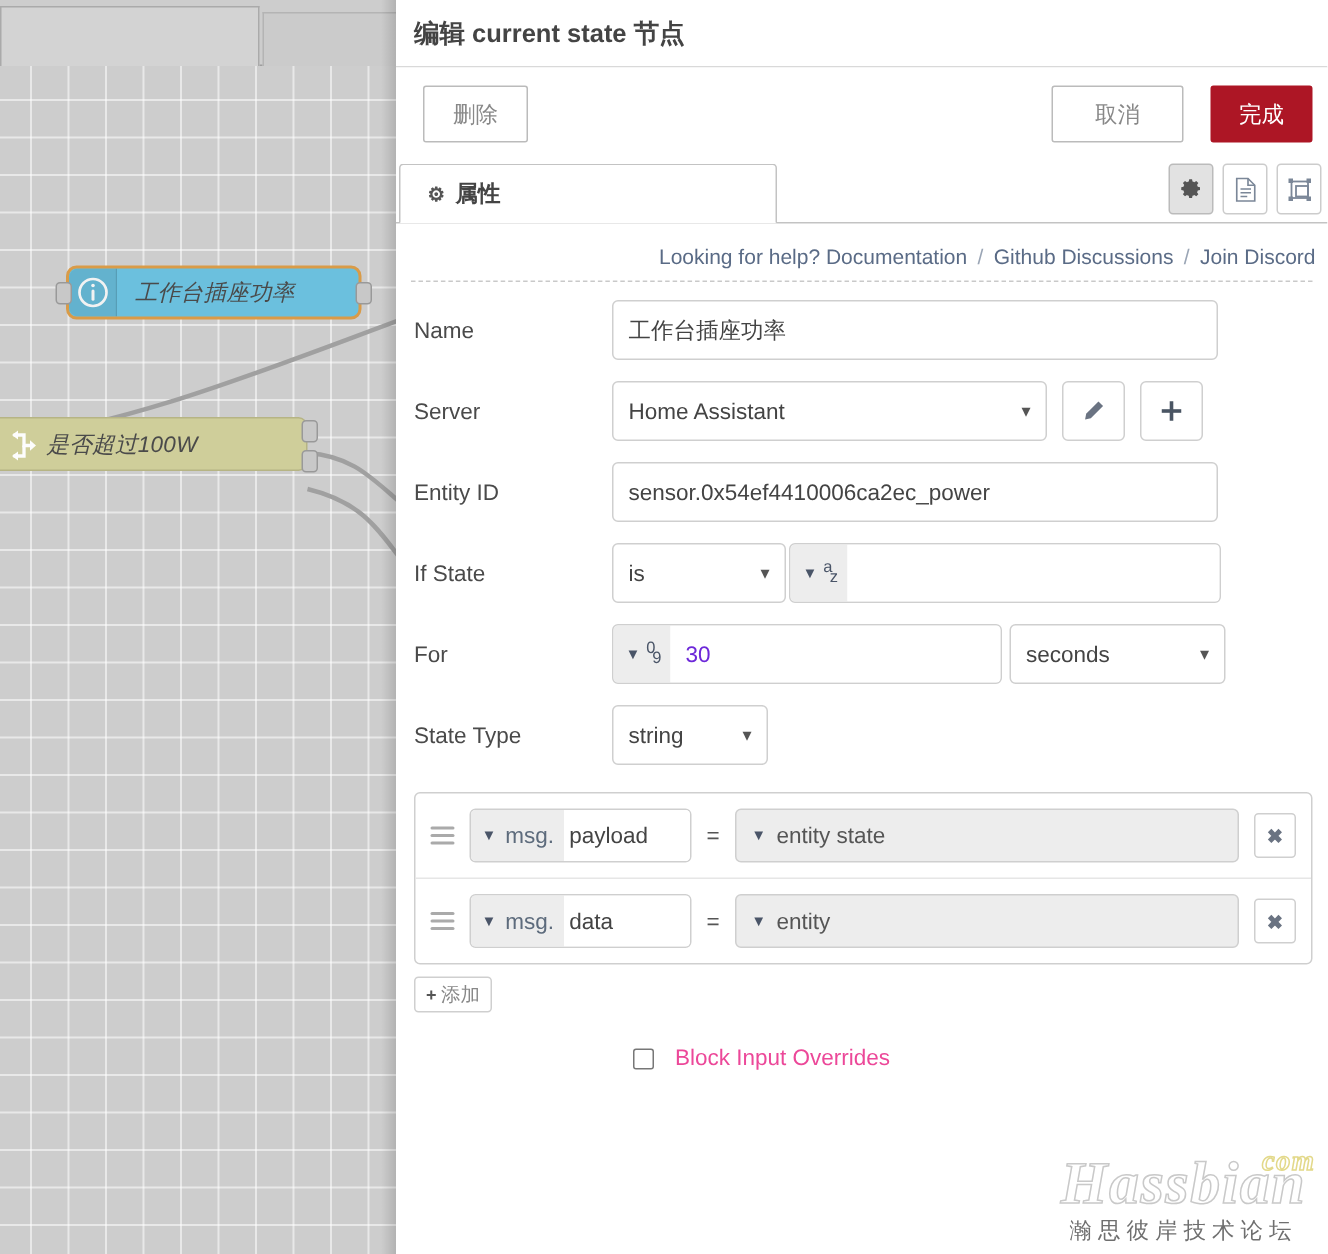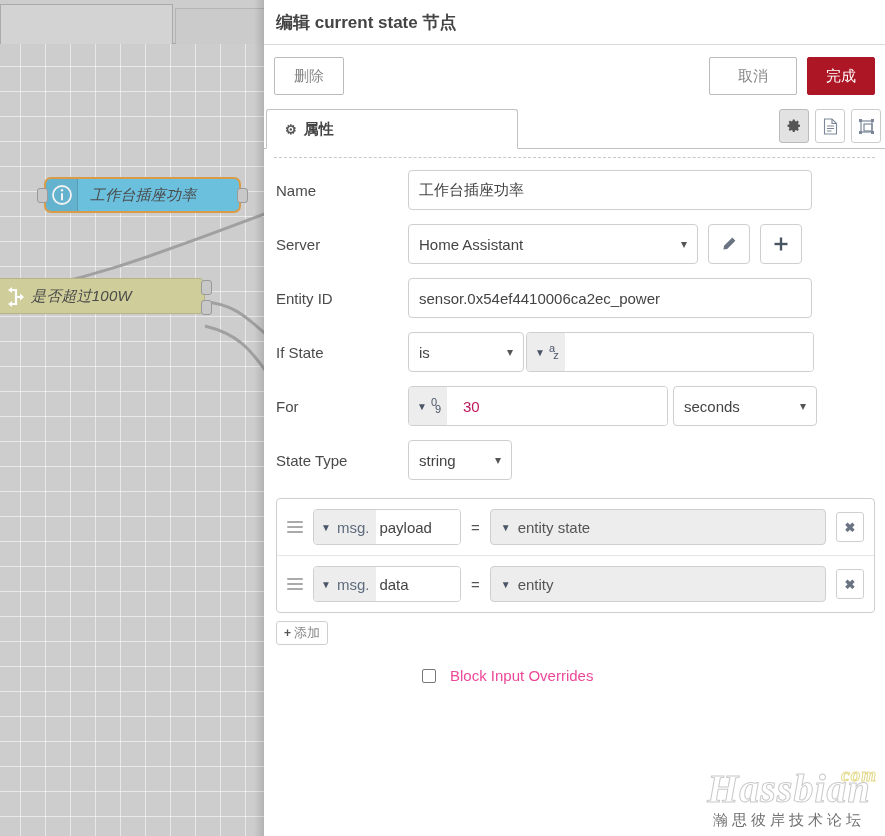--- a/index.html
+++ b/index.html
@@ -133,20 +133,21 @@
     font-family: "Liberation Sans", sans-serif;
     font-size: 15px;
     border-radius: 2px;
     cursor: pointer;
     display: inline-flex; align-items: center; justify-content: center;
     background: #fff;
     border: 1px solid #bbb;
     color: #888;
     padding: 0 14px;
     height: 38px;
+    margin-left: 8px;
   }
   #btn-delete { width: 70px; }
   #toolbar-spacer { flex: 1; }
   #btn-cancel { width: 88px; margin-right: 10px; }
   #btn-done {
     width: 68px;
     background: #ad1625;
     border: 1px solid #ad1625;
     color: #fff;
   }
@@ -264,22 +265,22 @@
   .typed-sel .stack {
     display: flex; flex-direction: column;
     line-height: 7px; font-size: 11px; color: #4a5568;
     align-items: center;
   }
   .typed-sel .stack .top { position: relative; left: -2px; }
   .typed-sel .stack .bot { position: relative; left: 2px; }
   .typed-val {
     flex: 1;
     display: flex; align-items: center;
-    padding: 0 16px;
-    font-size: 15px; color: #be185d;
+    padding: 0 10px;
+    font-size: 15px; color: #6d28d9;
     background: #fff;
   }
 
   
   #outprops {
     margin: 18px 10px 0 12px;
     border: 1px solid #cfcfcf;
     border-radius: 4px;
     background: #fff;
   }
@@ -487,20 +488,28 @@
             <rect x="6" y="6" width="8" height="7" fill="none" stroke="#7b8798" stroke-width="1.2"></rect>
             <rect x="1" y="1" width="3" height="3" fill="#7b8798"></rect>
             <rect x="13" y="1" width="3" height="3" fill="#7b8798"></rect>
             <rect x="1" y="13" width="3" height="3" fill="#7b8798"></rect>
             <rect x="13" y="13" width="3" height="3" fill="#7b8798"></rect>
           </svg>
         </div>
       </div>
     </div>
 
+    <div id="help-row">
+      <span>Looking for help?</span>
+      <a>Documentation</a>
+      <span class="sep">/</span>
+      <a>Github Discussions</a>
+      <span class="sep">/</span>
+      <a>Join Discord</a>
+    </div>
     <div id="help-divider"></div>
 
     <div id="form">
 
       <div class="form-row">
         <span class="form-label">Name</span>
         <input class="txt" style="width: 404px;" value="工作台插座功率">
       </div>
 
       <div class="form-row">

